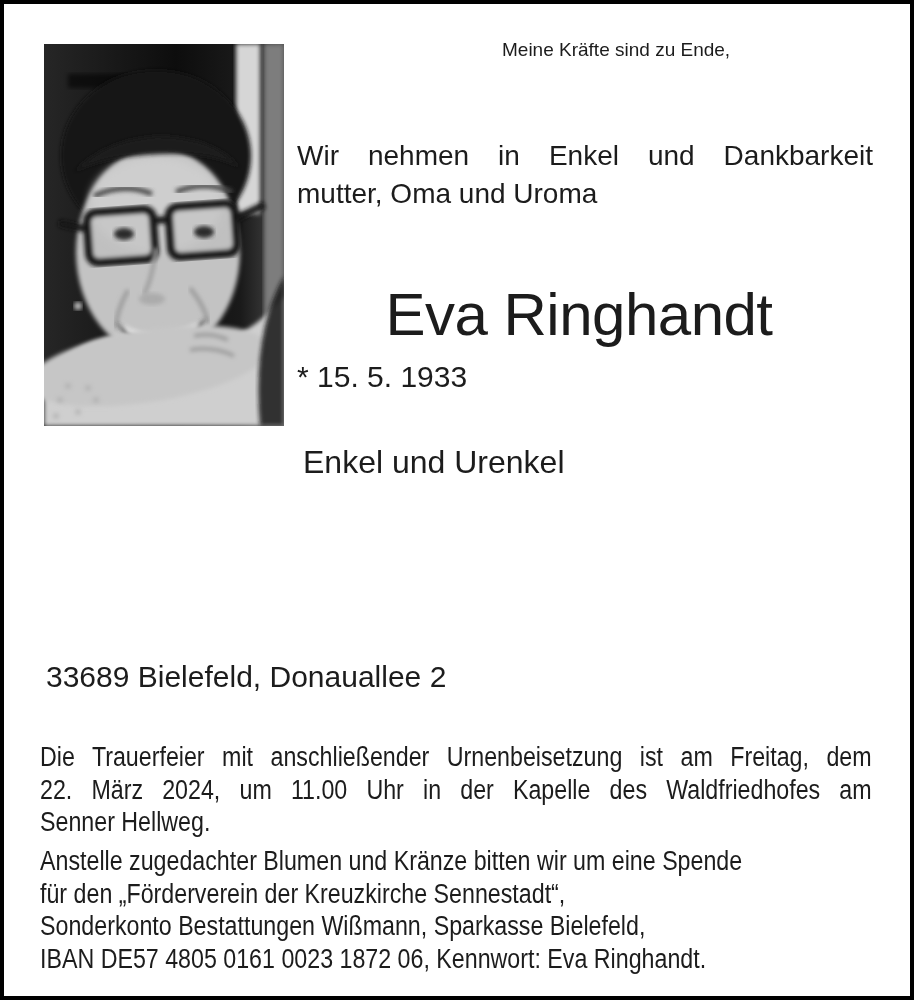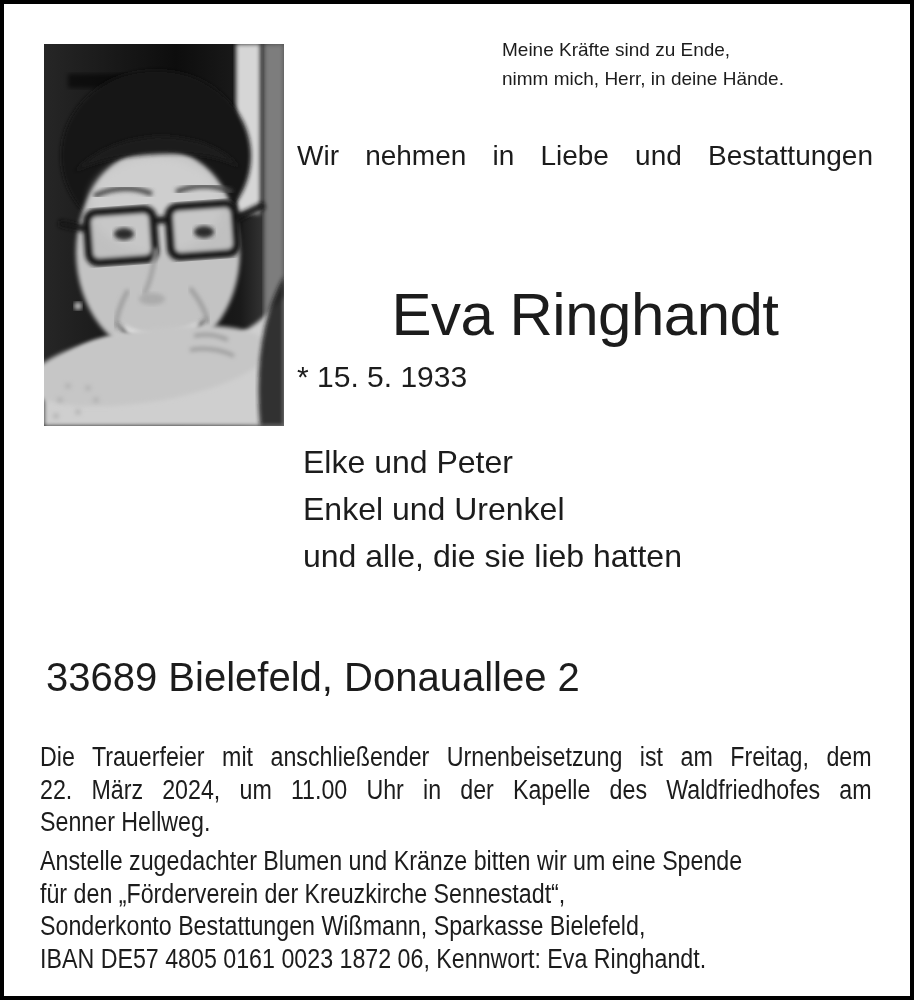--- a/index.html
+++ b/index.html
@@ -18,34 +18,34 @@
   .photo { left: 40px; top: 40px; width: 240px; height: 382px; }
   .photo svg { display: block; width: 100%; height: 100%; }
 
   .epigraph { left: 466px; top: 31px; font-size: 19px; line-height: 29px; white-space: nowrap; margin-left: 32px; }
 
   .intro { left: 293px; top: 133px; width: 576px; font-size: 28px; line-height: 38px; }
   .jline { text-align: justify; text-align-last: justify; }
   .plainline { text-align: left; white-space: nowrap; }
 
   .name {
-    left: 293px; top: 278px; width: 576px;
+    left: 287px; top: 278px; width: 576px;
     text-align: center; font-size: 60px; line-height: 66px;
     letter-spacing: -0.5px; white-space: nowrap;
   }
 
   .dates {
     left: 293px; top: 355px; width: 576px;
     display: flex; justify-content: space-between; gap: 62px;
     font-size: 30px; line-height: 36px; white-space: nowrap; flex-direction: column;
   }
 
   .mourners { left: 299px; top: 435px; font-size: 32px; line-height: 47px; white-space: nowrap; }
 
-  .address { left: 42px; top: 655px; font-size: 40px; line-height: 36px; white-space: nowrap; }
+  .address { left: 42px; top: 655px; font-size: 30px; line-height: 36px; white-space: nowrap; }
 
   .condensed {
     width: 967px;
     transform: scaleX(0.86);
     transform-origin: 0 0;
     font-size: 27px; line-height: 32.5px;
   }
   .funeral  { left: 36px; top: 737px; }
   .donation { left: 36px; top: 841px; }
   .donation div { white-space: nowrap; }
@@ -127,37 +127,35 @@
           <circle cx="52" cy="356" r="3"></circle>
         <circle cx="24" cy="342" r="3"></circle>
           <circle cx="44" cy="344" r="3"></circle>
           <circle cx="12" cy="372" r="3"></circle>
       </g>
     </svg>
   </div>
 
   <div class="abs epigraph">
     <div>Meine Kräfte sind zu Ende,</div>
-    <div>nimm mich, Herr, in deine Hände.</div>
   </div>
 
   <div class="abs intro">
-    <div class="jline">Wir nehmen in Liebe und Bestattungen</div>
+    <div class="jline">Wir nehmen in Enkel und Dankbarkeit</div>
+    <div class="plainline">mutter, Oma und Uroma</div>
   </div>
 
   <div class="abs name">Eva Ringhandt</div>
 
   <div class="abs dates">
     <span>* 15. 5. 1933</span>
   </div>
 
   <div class="abs mourners">
-    <div>Elke und Peter</div>
     <div>Enkel und Urenkel</div>
-    <div>und alle, die sie lieb hatten</div>
   </div>
 
   <div class="abs address">33689 Bielefeld, Donauallee 2</div>
 
   <div class="abs condensed funeral">
     <div class="jline">Die Trauerfeier mit anschließender Urnenbeisetzung ist am Freitag, dem</div>
     <div class="jline">22. März 2024, um 11.00 Uhr in der Kapelle des Waldfriedhofes am</div>
     <div class="plainline">Senner Hellweg.</div>
   </div>
 

